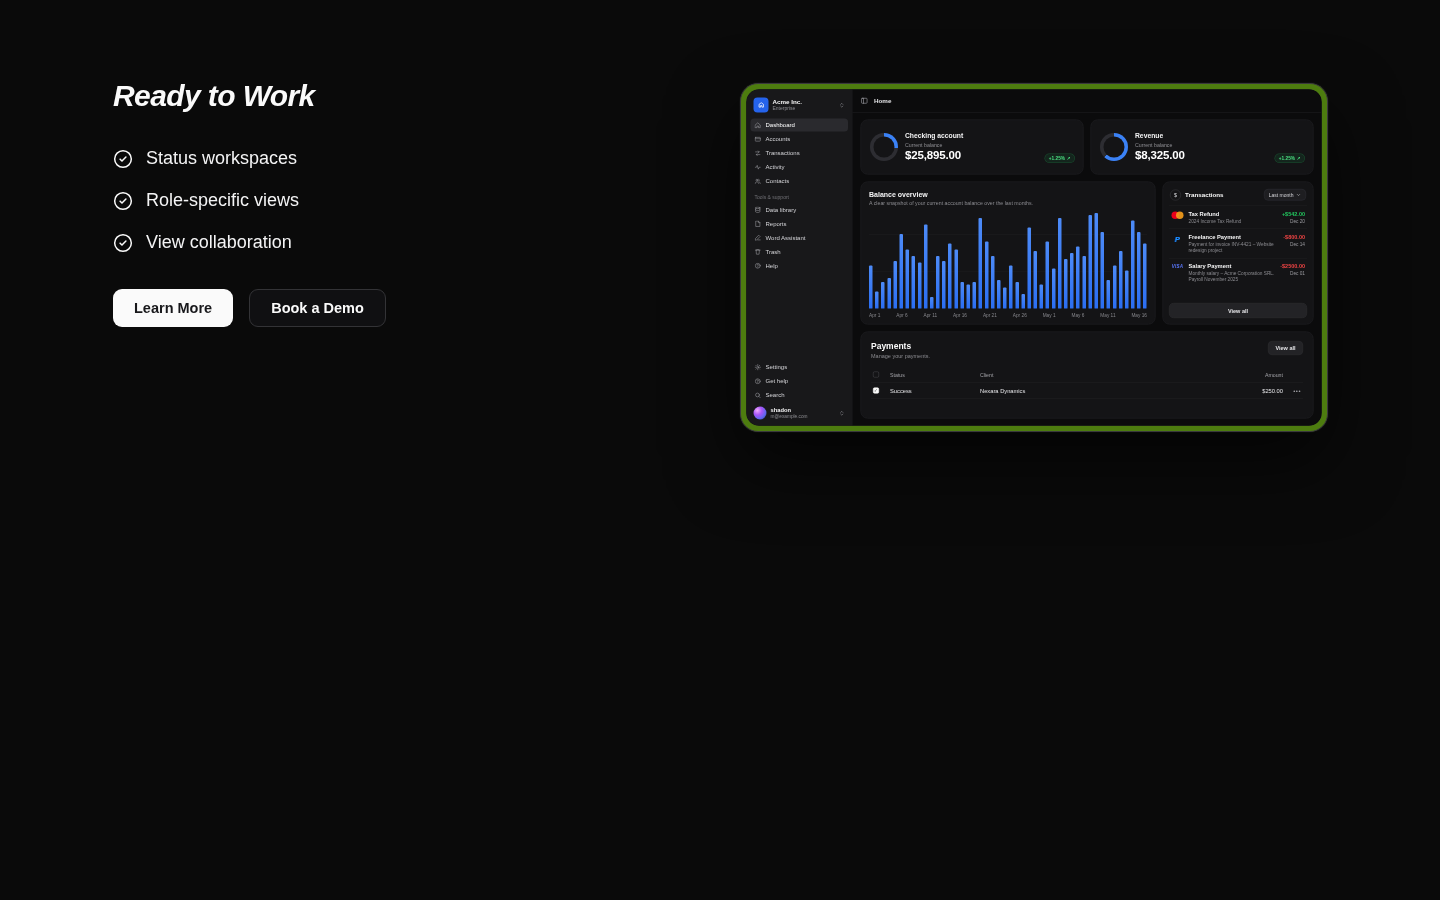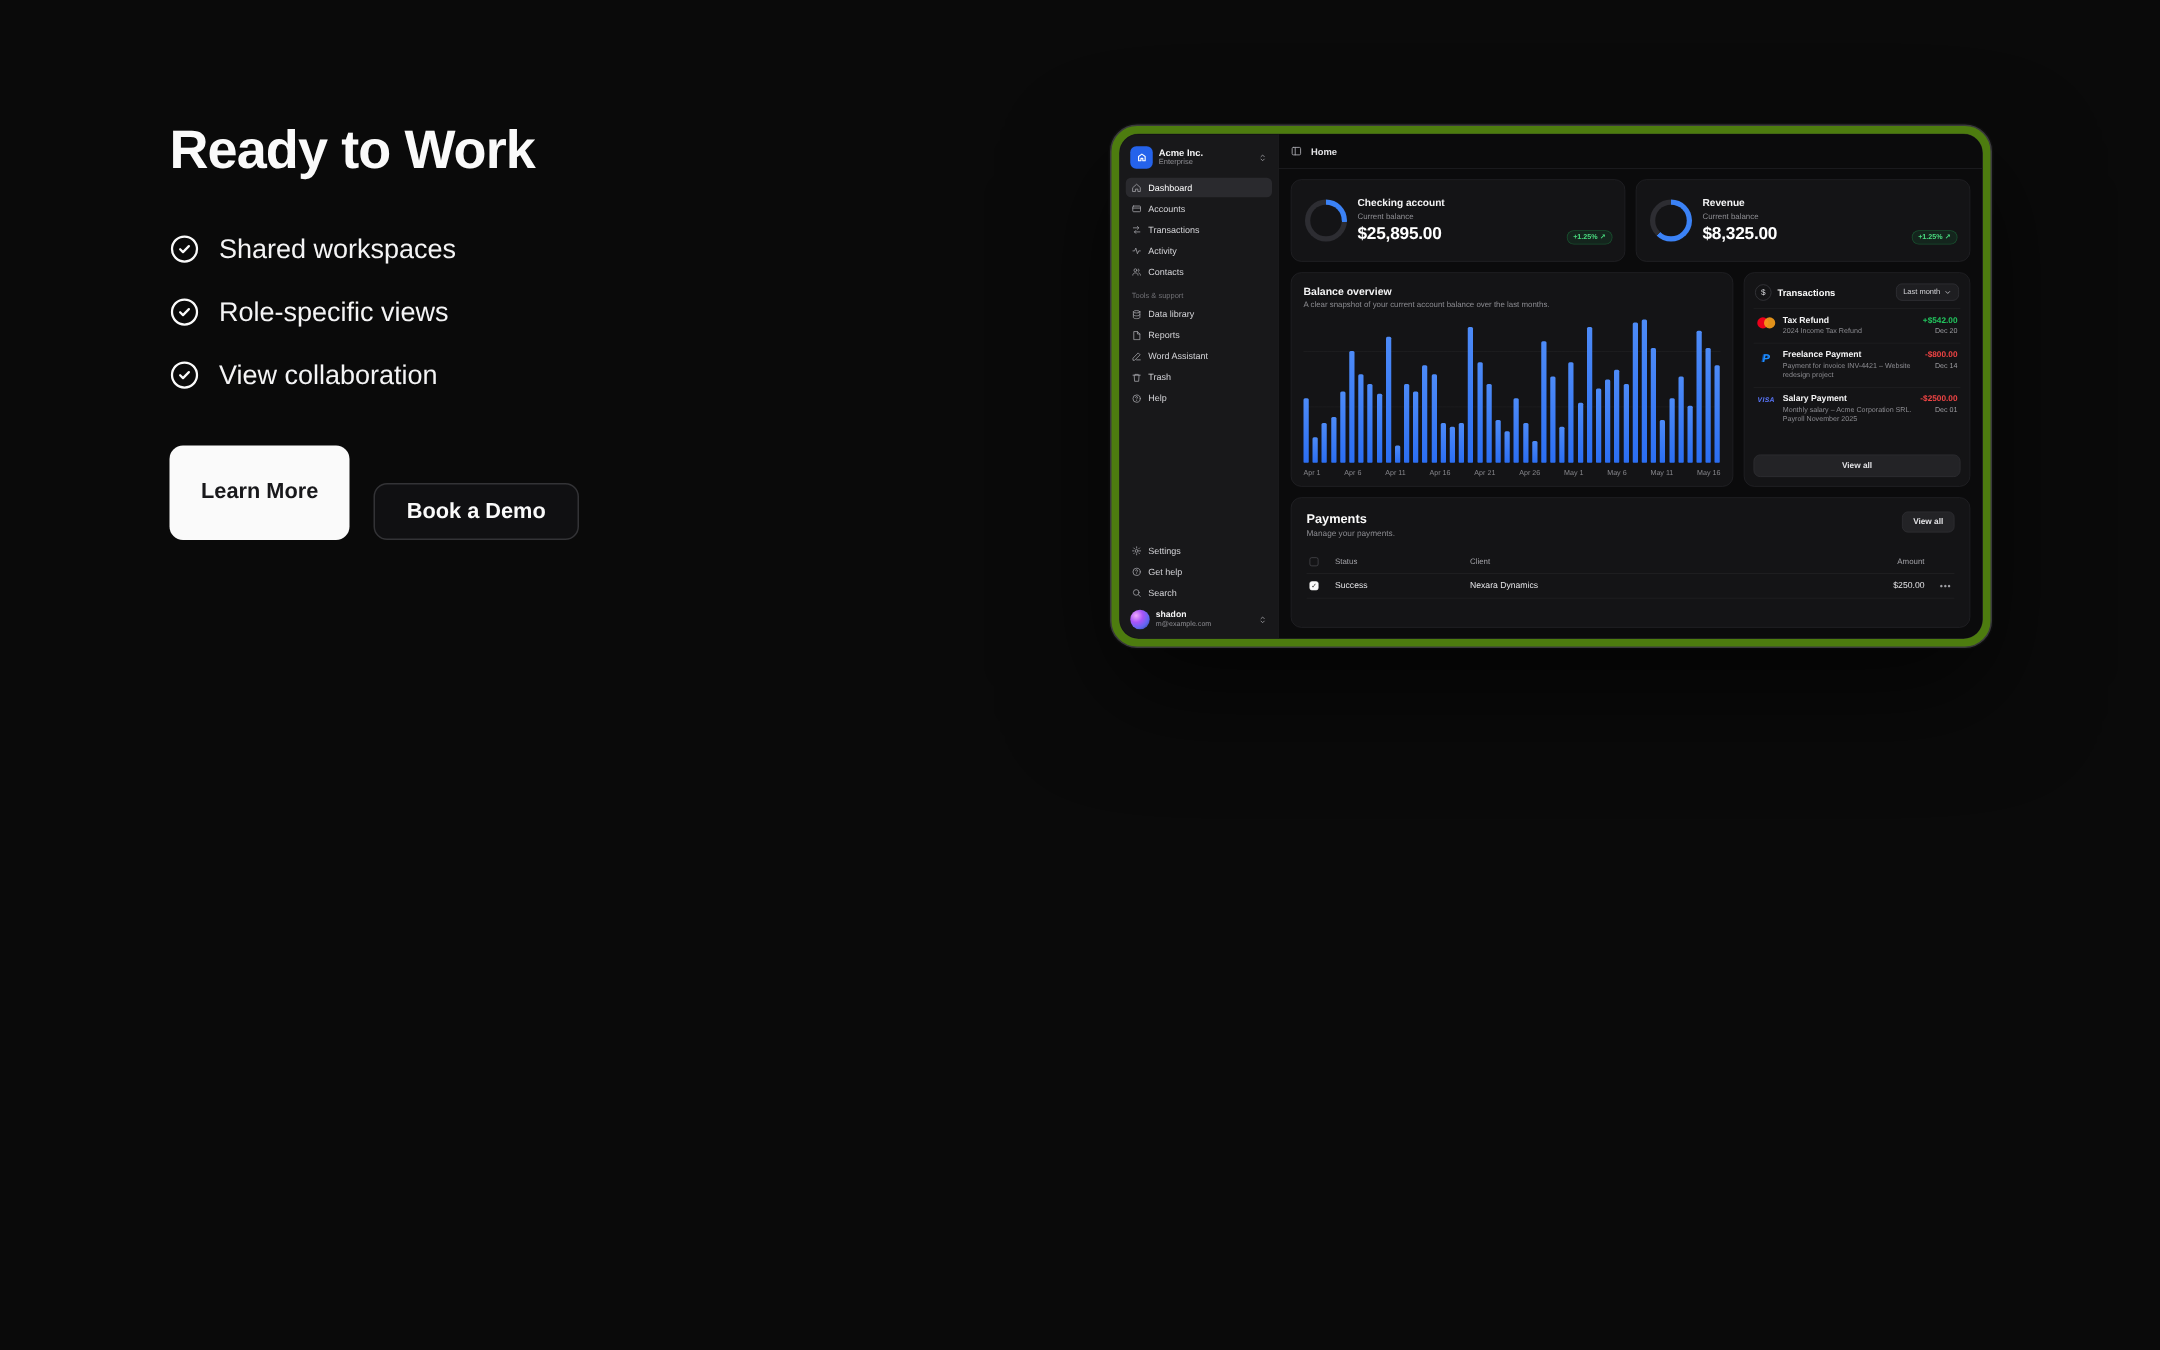--- a/index.html
+++ b/index.html
@@ -7,36 +7,37 @@
   body {
     background:#0a0a0a;
     font-family:"Liberation Sans","DejaVu Sans",sans-serif;
     color:#fafafa;
     position:relative;
   }
 
   
   .hero { position:absolute; left:113px; top:78px; width:540px; }
   .hero h1 {
-    font-size:36px; line-height:1.21; font-weight:700; color:#fafafa;
+    font-size:30px; line-height:1.21; font-weight:700; color:#fafafa;
     letter-spacing:-0.6px;
+    font-style:italic;
   }
   .hero .subtitle {
     margin-top:24px; font-size:17.5px; line-height:1.42; color:#a3a3a3;
     max-width:505px; font-weight:400;
   }
   .features { margin-top:34px; }
   .feature { display:flex; align-items:center; gap:13px; margin-bottom:21px; }
   .feature svg { flex:0 0 auto; }
   .feature span { font-size:18px; color:#f4f4f5; font-weight:400; }
   .cta-row { margin-top:36px; display:flex; gap:16px; }
   .btn { font-size:14.5px; font-weight:600; border-radius:9px; padding:10px 21px;
          cursor:pointer; border:none; font-family:inherit; }
   .btn.primary { background:#fafafa; color:#18181b; }
-  .btn.secondary { background:#101012; color:#fafafa; border:1px solid #333336;margin-top:25px; }
+  .btn.secondary { background:#101012; color:#fafafa; border:1px solid #333336; }
 
   
   .mockup {
     position:absolute; left:740px; top:83px; width:588px; height:349px;
     background:#4d7c0f; border:1px solid #3a3a3c; border-radius:18px;
     padding:5px; box-shadow:0 30px 70px rgba(0,0,0,.6), 0 0 0 1px rgba(255,255,255,.03);
   }
   .appviewport { width:576px; height:337px; overflow:hidden; border-radius:13px; }
   .app {
     width:1152px; height:674px; transform:scale(.5); transform-origin:0 0;
@@ -195,21 +196,21 @@
 
 <section class="hero">
   <h1><span>Ready to Work</span><br></h1>
 
   <div class="features">
     <div class="feature">
       <svg width="20" height="20" viewBox="0 0 24 24" fill="none" stroke="#fafafa" stroke-width="1.8" stroke-linecap="round" stroke-linejoin="round">
           <circle cx="12" cy="12" r="10"></circle>
           <path d="M8.5 12.2l2.3 2.3 4.7-4.8"></path>
         </svg>
-      <span>Shared workspaces</span>
+      <span>Status workspaces</span>
     </div>
     <div class="feature">
       <svg width="20" height="20" viewBox="0 0 24 24" fill="none" stroke="#fafafa" stroke-width="1.8" stroke-linecap="round" stroke-linejoin="round">
           <circle cx="12" cy="12" r="10"></circle>
           <path d="M8.5 12.2l2.3 2.3 4.7-4.8"></path>
         </svg>
       <span>Role-specific views</span>
     </div>
     <div class="feature">
       <svg width="20" height="20" viewBox="0 0 24 24" fill="none" stroke="#fafafa" stroke-width="1.8" stroke-linecap="round" stroke-linejoin="round">

